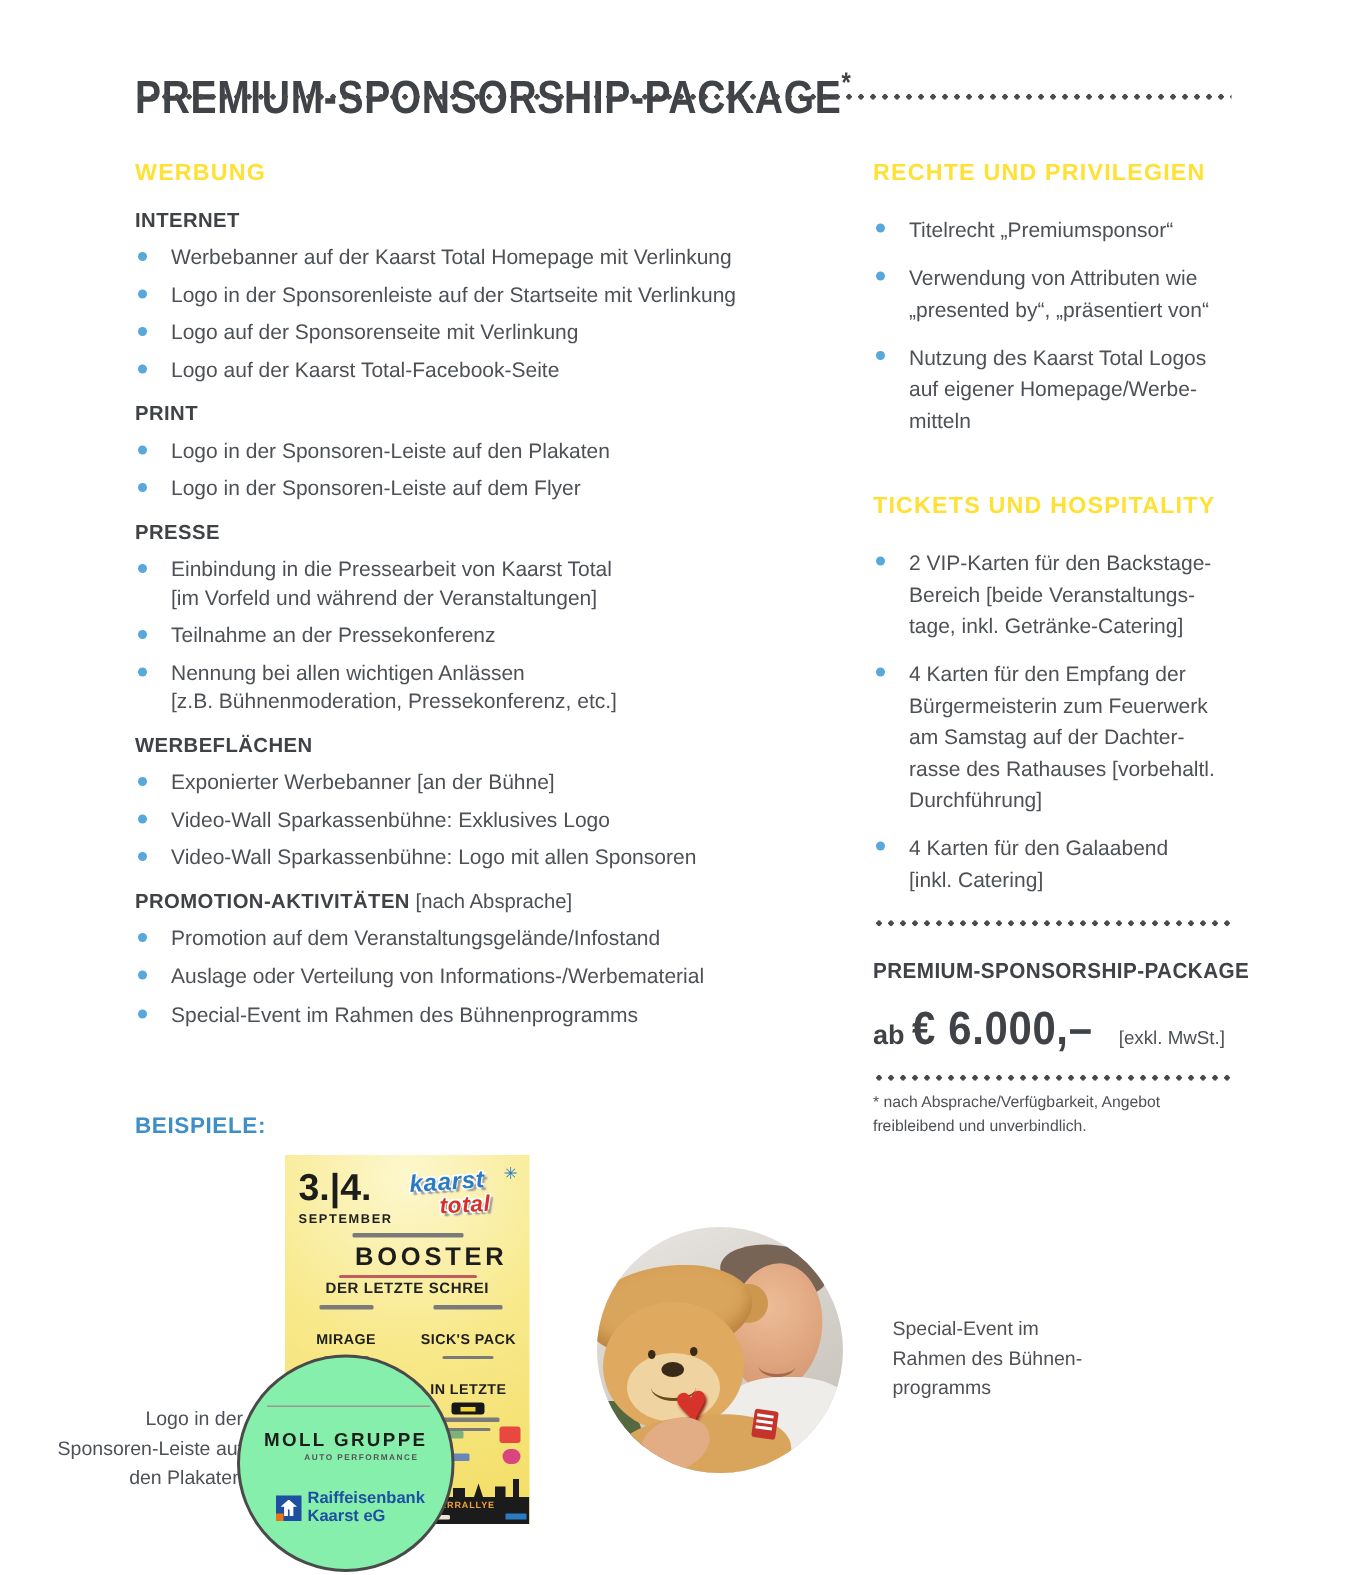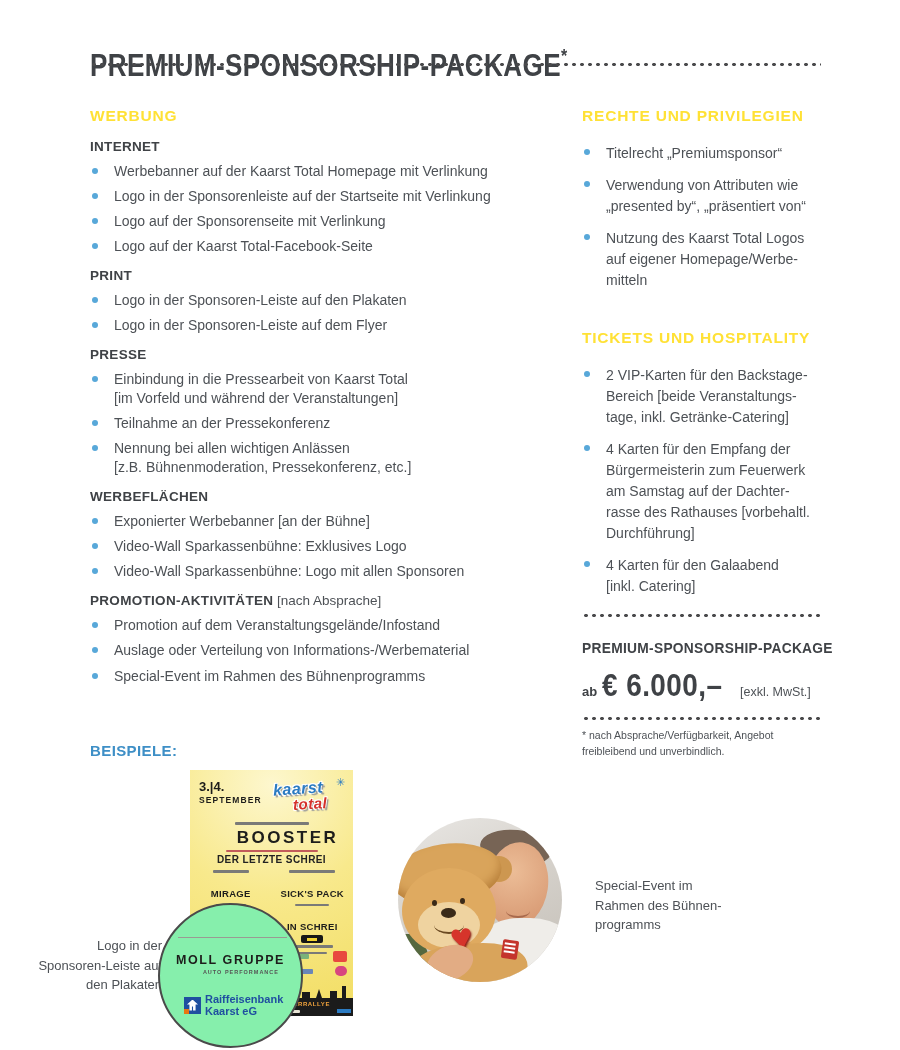--- a/index.html
+++ b/index.html
@@ -30,38 +30,38 @@
   .col-right .li{margin-bottom:11px;}
   .col-right .li-text{line-height:1.5;}
   .group-items{margin-top:18px;}
   .tickets{margin-top:38px;}
 
   
   .offer-rule1{margin-top:16px;}
   .offer-name{font-size:14.5px;font-weight:800;color:#3f4246;letter-spacing:.3px;margin-top:22px;
               transform:scaleX(.95);transform-origin:left top;white-space:nowrap;}
   .price-row{margin-top:12px;display:flex;align-items:baseline;white-space:nowrap;}
-  .price-ab{font-size:13px;font-weight:800;color:#3f4246;}
+  .price-ab{font-size:18px;font-weight:800;color:#3f4246;}
   .price-amount{display:inline-block;font-size:31px;font-weight:800;color:#3f4246;letter-spacing:.5px;
                 margin:0 4px 0 5px;transform:scaleX(.9);transform-origin:left bottom;}
   .price-note{font-size:12.5px;color:#4d5156;}
   .offer-rule2{margin-top:12px;}
   .footnote{font-size:10.5px;line-height:1.5;margin-top:7px;color:#4d5156;}
 
   
   .beispiele{position:absolute;left:90px;top:742px;font-size:15px;font-weight:800;color:#3e8fc6;letter-spacing:.4px;}
   .caption{position:absolute;font-size:13px;line-height:1.5;color:#4d5156;white-space:pre-line;}
   .cap-poster{left:22px;top:936px;width:140px;text-align:right;}
   .cap-photo{left:595px;top:876px;width:170px;text-align:left;}
 
   
   .poster{position:absolute;left:190px;top:770px;width:163px;height:246px;overflow:hidden;z-index:1;
           background:radial-gradient(circle at 50% 6%, #fdf7ce 0%, #f8e98c 45%, #f2dd62 100%);}
   .p-top{display:flex;justify-content:space-between;padding:10px 8px 0 9px;}
-  .p-date{font-size:13px;font-weight:800;color:#1d1d1b;line-height:1;}
+  .p-date{font-size:25px;font-weight:800;color:#1d1d1b;line-height:1;}
   .p-month{font-size:8.5px;font-weight:800;color:#1d1d1b;letter-spacing:1.1px;margin-top:2px;}
   .p-logo{position:relative;width:74px;height:40px;}
   .p-logo-top{position:absolute;left:2px;top:0;font-size:16px;font-weight:800;font-style:italic;color:#2b7bc2;
       letter-spacing:.5px;transform:rotate(-4deg);
       text-shadow:-1px -1px 0 #fff,1px -1px 0 #fff,-1px 1px 0 #fff,2px 2px 1px #9a9a9a;}
   .p-logo-bottom{position:absolute;left:22px;top:15px;font-size:15px;font-weight:800;font-style:italic;color:#d5322c;
       letter-spacing:.5px;transform:rotate(-3deg);
       text-shadow:-1px -1px 0 #fff,1px -1px 0 #fff,-1px 1px 0 #fff,2px 2px 1px #9a9a9a;}
   .confetti{position:absolute;right:0;top:-4px;color:#2b7bc2;font-size:11px;}
   .tiny-bar{height:2.5px;background:#7a7a78;border-radius:1px;margin:2px auto;}
@@ -310,21 +310,21 @@
         <div class="p-act">SICK'S PACK</div>
       </div>
     </div>
     <div class="p-acts">
       <div class="p-act-col">
         <div class="tiny-bar" style="width:30px;"></div>
         <div class="p-act">SUNCHILD</div>
       </div>
       <div class="p-act-col">
         <div class="tiny-bar" style="width:34px;"></div>
-        <div class="p-act">IN SCHREI</div>
+        <div class="p-act">IN LETZTE</div>
       </div>
     </div>
     <div class="p-badges">
       <div class="p-badge-col">
         <div class="p-pill">
             <i></i>
           </div>
         <div class="tiny-bar" style="width:40px;"></div>
         <div class="tiny-bar" style="width:34px;"></div>
       </div>

